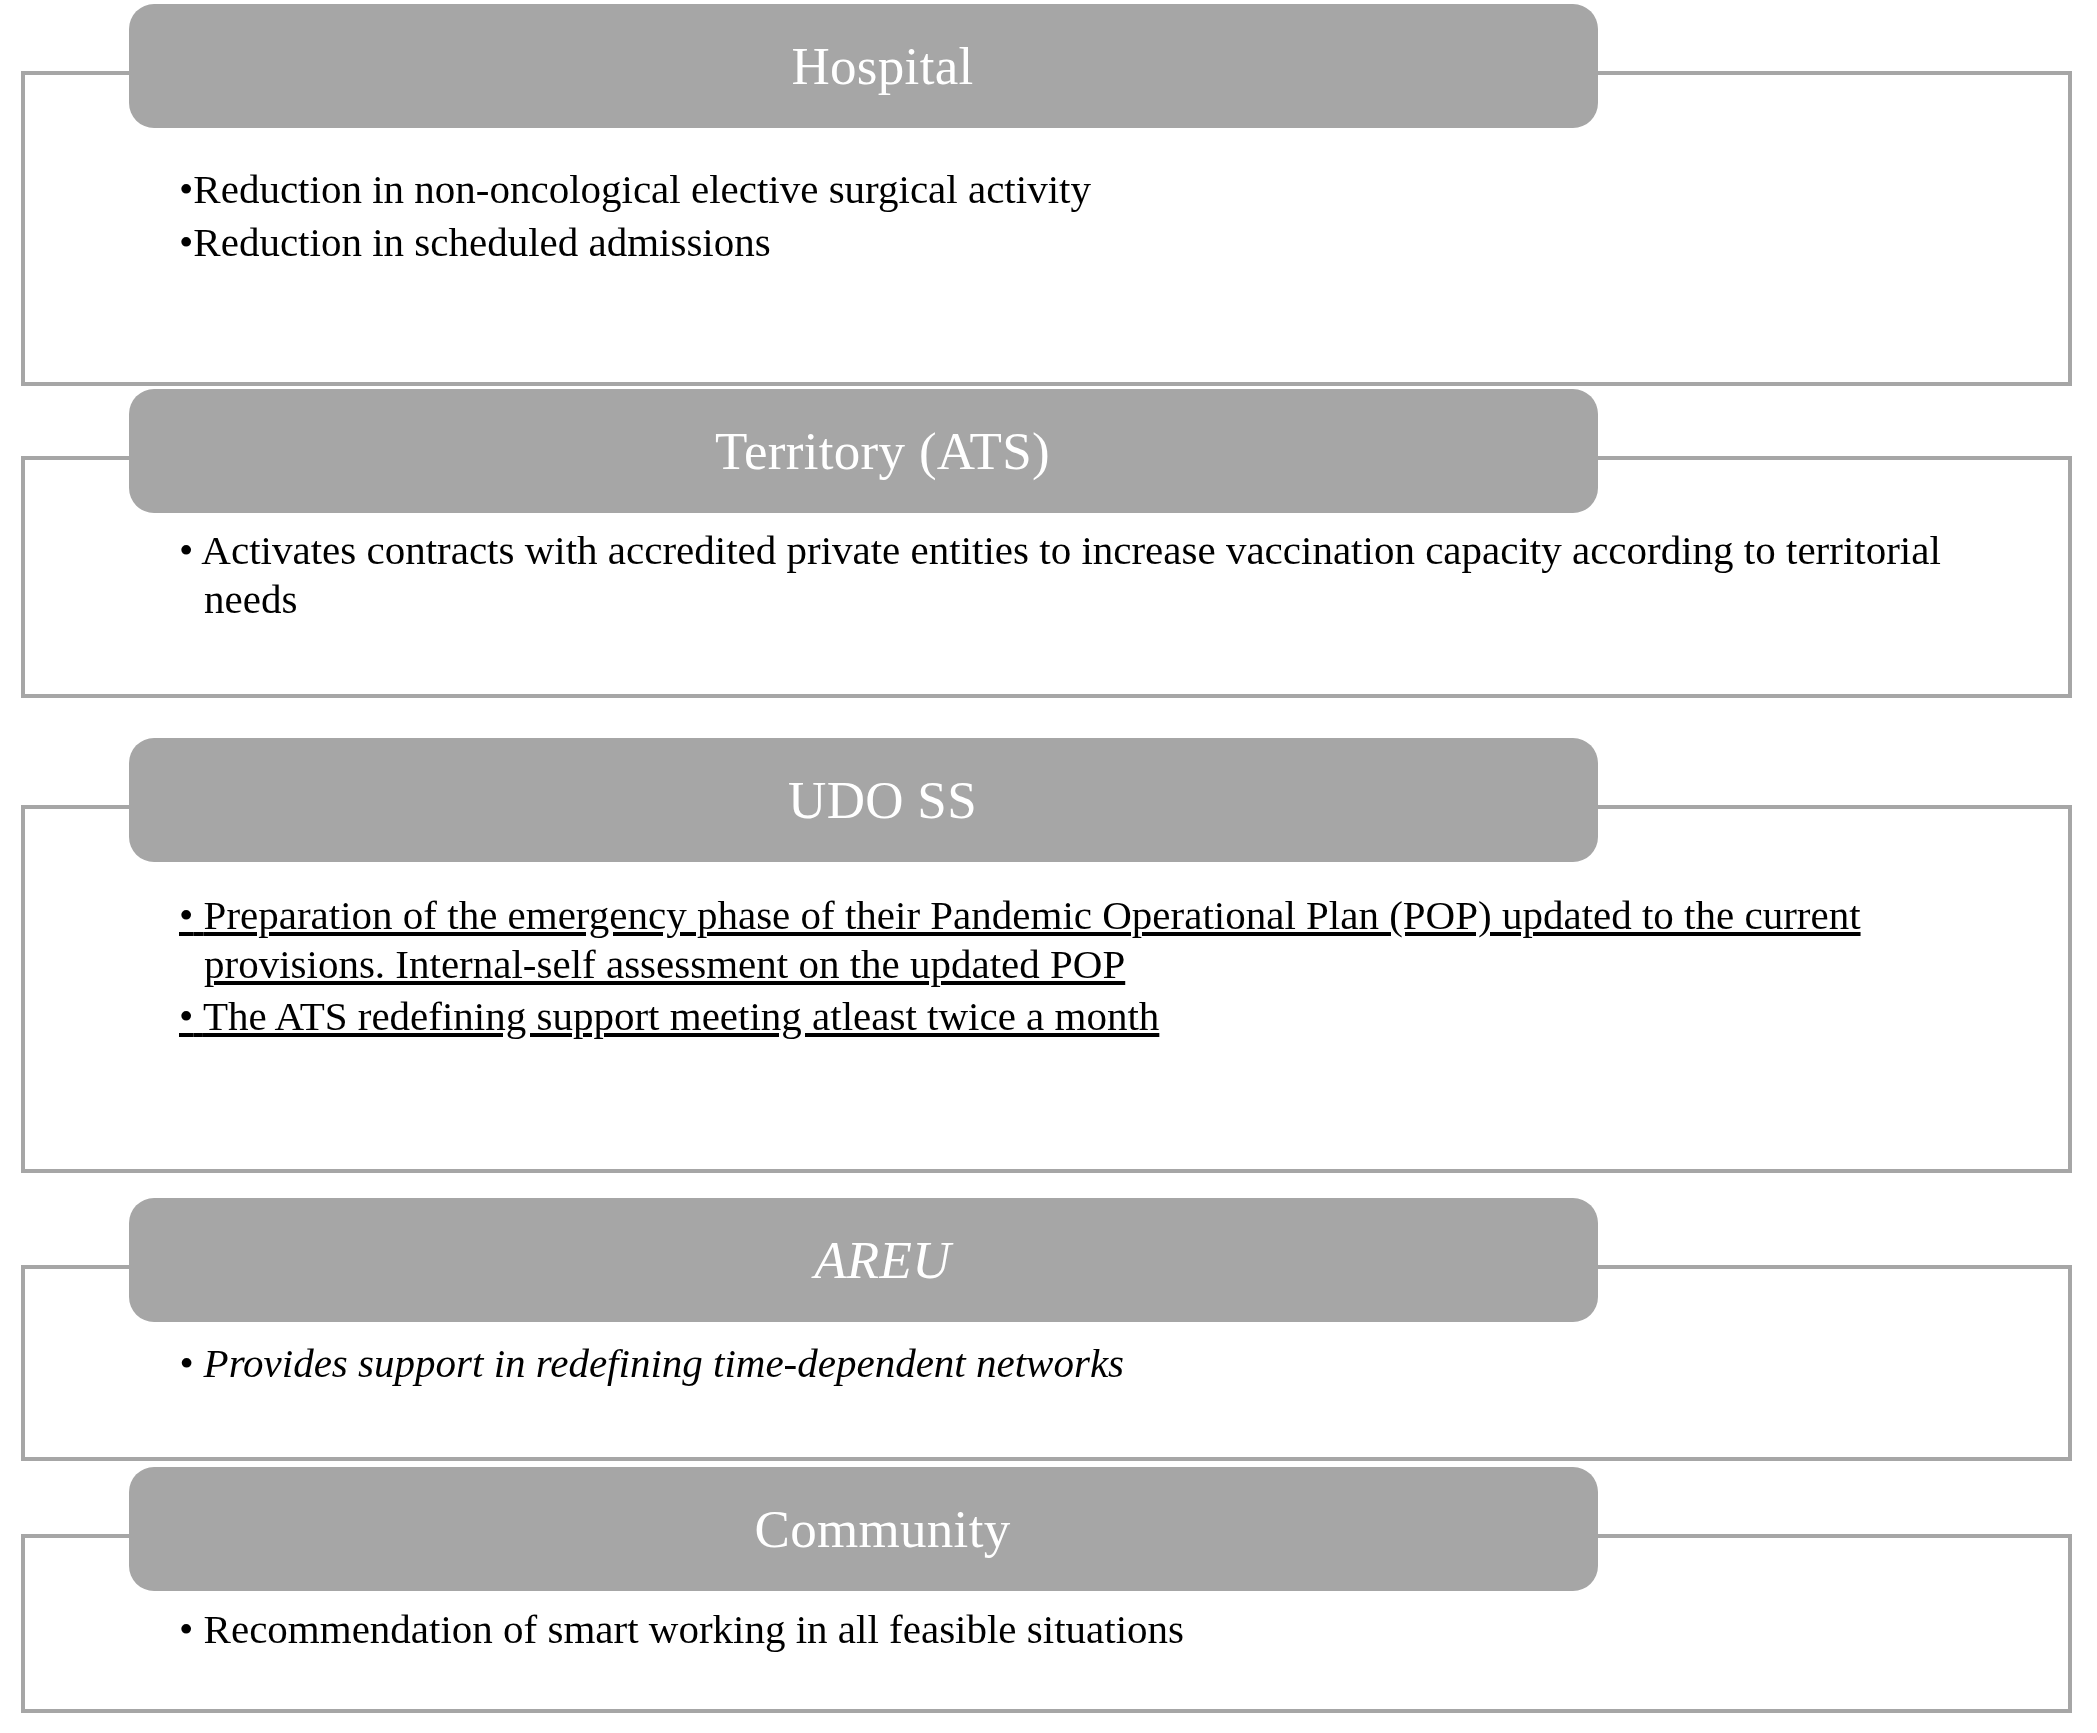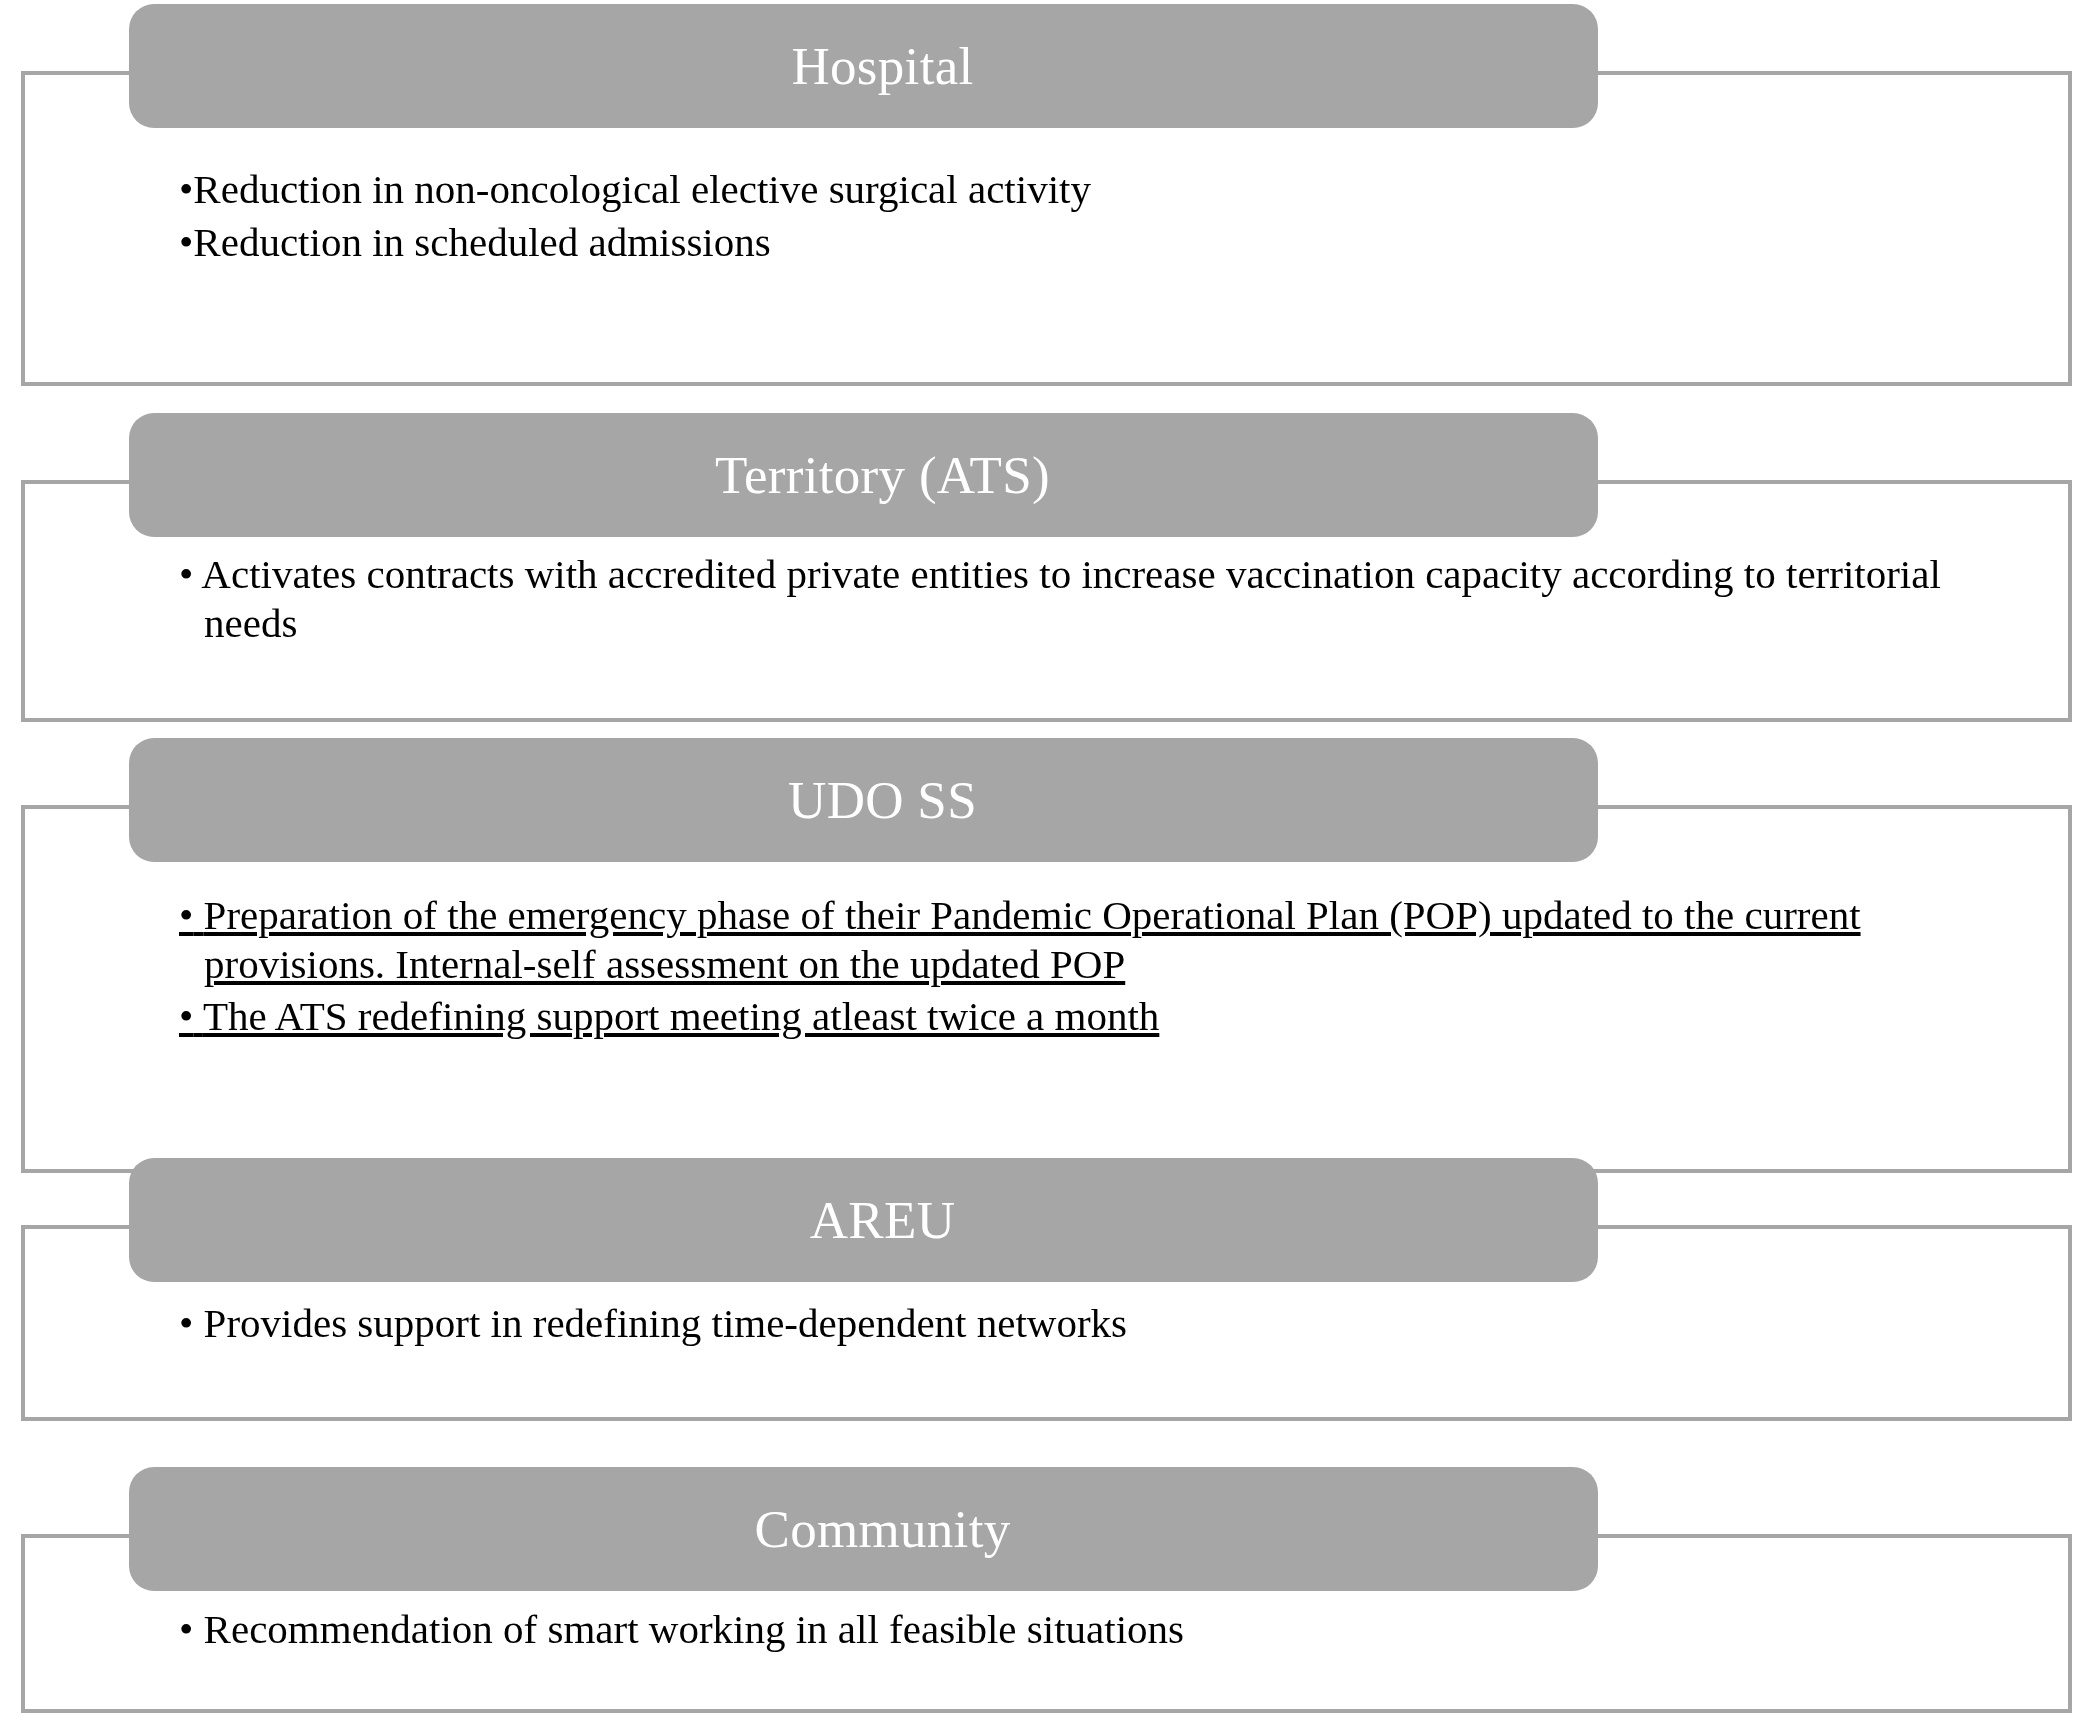--- a/index.html
+++ b/index.html
@@ -89,29 +89,29 @@
     font-size: 41px;
   }
 
   .bullet-text { display: inline; }
 
   
   #section-hospital  { top: 71px;  height: 315px; }
   #section-hospital  .section-header { top: -67px; }
   #section-hospital  .section-body   { top: 94px; }
 
-  #section-territory { top: 480px;  height: 242px; text-decoration: underline; }
+  #section-territory { top: 456px;  height: 242px; text-decoration: underline; }
   #section-territory .section-header { top: -67px; }
   #section-territory .section-body   { top: 70px; }
 
   #section-udoss     { top: 805px; height: 368px; }
   #section-udoss     .section-header { top: -67px; }
   #section-udoss     .section-body   { top: 86px; text-decoration: underline; }
 
-  #section-areu      { top: 1225px; height: 196px; }
+  #section-areu      { top: 1265px; height: 196px; font-style: italic; }
   #section-areu      .section-header { top: -67px; }
   #section-areu      .section-body   { top: 74px; }
 
   #section-community { top: 1534px; height: 179px; }
   #section-community .section-header { top: -67px; }
   #section-community .section-body   { top: 71px; }
 </style>
 </head>
 <body>
 

